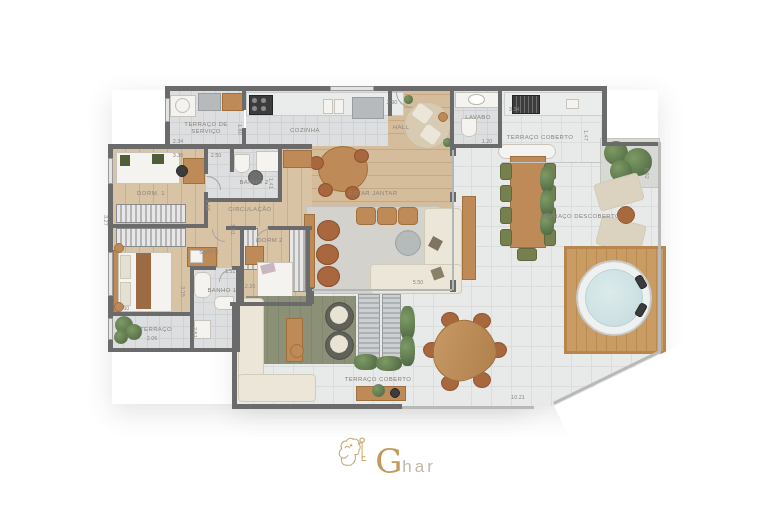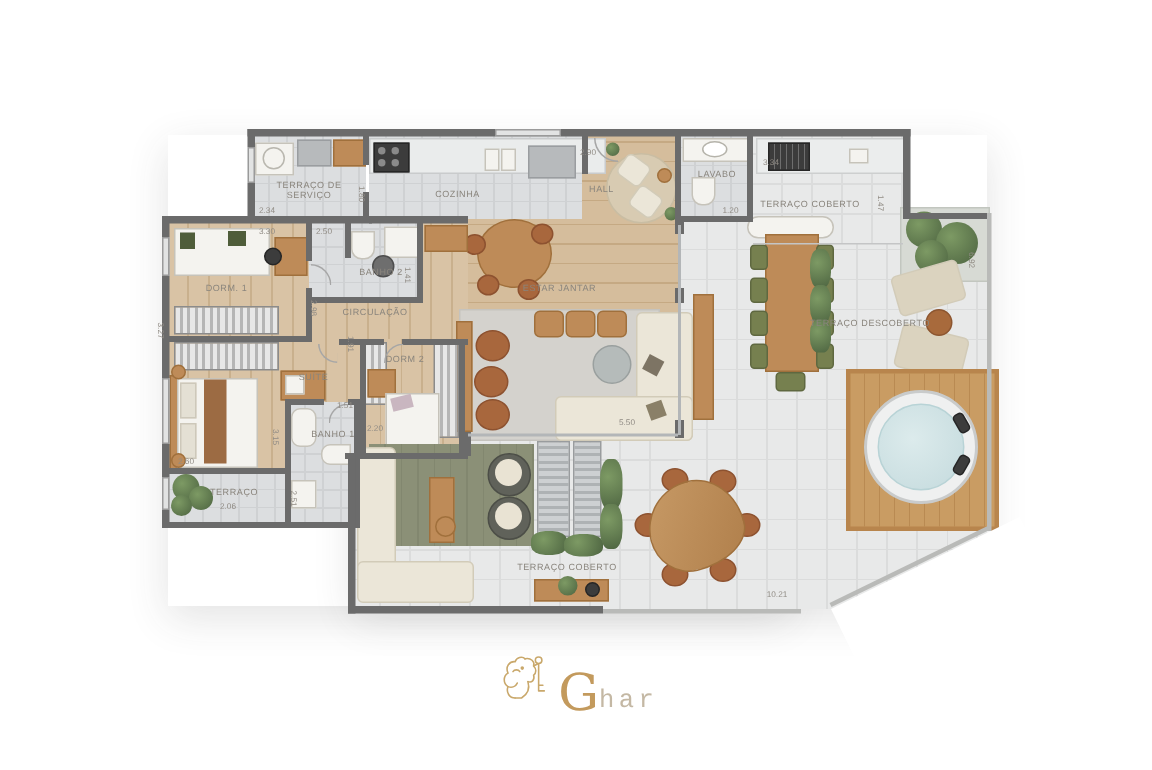--- a/index.html
+++ b/index.html
@@ -42,21 +42,21 @@
   
   .lbl{position:absolute;font-size:6px;color:#8a857d;letter-spacing:.4px;text-align:center;
        transform:translateX(-50%);white-space:nowrap;line-height:7px;}
   .lblw{white-space:normal;width:46px;}
   .dim{position:absolute;font-size:5.5px;color:#918c85;transform:translateX(-50%);white-space:nowrap;}
   .dimv{position:absolute;font-size:5.5px;color:#918c85;writing-mode:vertical-rl;white-space:nowrap;}
   .shadow{box-shadow:0 8px 26px rgba(60,60,60,.14);}
   
   #logo{position:absolute;left:384px;top:434px;transform:translateX(-50%);display:flex;align-items:flex-end;}
   #logo .big-g{font-family:"DejaVu Serif", serif;font-size:34px;line-height:30px;color:#c39a5d;}
-  #logo .rest{font-family:Liberation Mono, monospace;font-size:17px;line-height:19px;color:#c4b8a4;letter-spacing:3px;}
+  #logo .rest{font-family:Liberation Sans, sans-serif;font-size:17px;line-height:19px;color:#c4b8a4;letter-spacing:3px;}
 </style>
 </head>
 <body>
 
 <div id="plan">
 
   <div class="abs shadow" style="left:112px;top:90px;width:546px;height:314px;"></div>
   <div class="abs shadow" style="left:236px;top:300px;width:290px;height:104px;"></div>
 
   <div class="abs terr" style="left:452px;top:146px;width:206px;height:260px;"></div>

